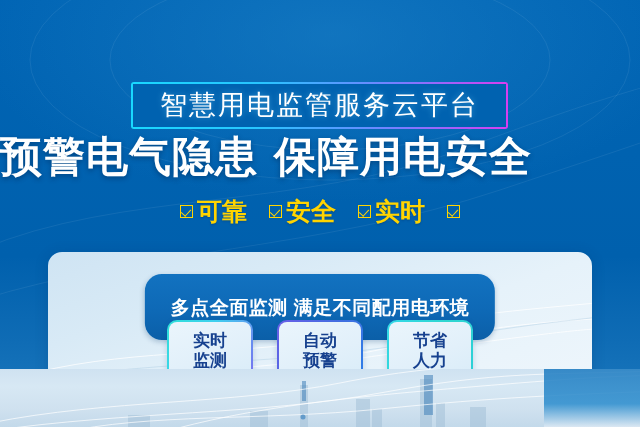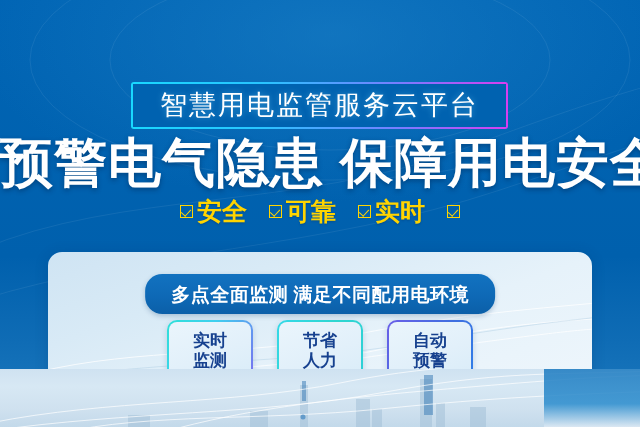--- a/index.html
+++ b/index.html
@@ -31,21 +31,21 @@
   }
   .title-inner span{
     color:#ffffff;font-size:27px;font-weight:400;letter-spacing:2px;
     line-height:1;white-space:nowrap;
     text-shadow:0 0 6px rgba(120,220,255,.45);
   }
 
   
   .headline{
     position:absolute;left:0;right:0;top:136px;
-    color:#ffffff;font-size:53px;font-weight:bold;letter-spacing:1px;
+    color:#ffffff;font-size:42px;font-weight:bold;letter-spacing:1px;
     line-height:1;white-space:nowrap;
     text-shadow:0 2px 5px rgba(0,30,70,.45);
   }
   .headline .gap{display:inline-block;width:16px;}
 
   
   .checkrow{
     position:absolute;left:0;right:0;top:199px;
     display:flex;align-items:center;justify-content:center;gap:22px;
   }
@@ -68,25 +68,24 @@
     position:absolute;left:48px;top:252px;width:544px;height:140px;
     border-radius:14px;
     background:linear-gradient(160deg,#cfe4f3 0%,#d8eaf6 28%,#e6f2fa 60%,#eef6fc 100%);
     box-shadow:0 2px 14px rgba(0,40,90,.18);
     overflow:hidden;
   }
   .panel-fx{position:absolute;inset:0;pointer-events:none;}
 
   .pill{
     position:absolute;left:50%;transform:translateX(-50%);top:22px;
-    height:34px;padding:3px 26px;border-radius:17px;
+    height:34px;padding:16px 26px;border-radius:17px;
     background:linear-gradient(180deg,#1272c0 0%,#0e69b6 55%,#0b5fa8 100%);
     display:flex;align-items:center;justify-content:center;
     box-shadow:0 2px 5px rgba(10,60,110,.25);
-    font-family:Liberation Serif, serif;
   }
   .pill span{
     color:#ffffff;font-size:19px;font-weight:bold;letter-spacing:.5px;
     line-height:1;white-space:nowrap;
   }
 
   
   .cards{
     position:absolute;left:0;right:0;top:68px;
     display:flex;justify-content:center;gap:24px;
@@ -137,25 +136,25 @@
     </div>
   </div>
 
   <div class="headline">
     <span>预警电气隐患</span><span class="gap"></span><span>保障用电安全</span>
   </div>
 
   <div class="checkrow">
     <div class="chk">
       <span class="box"></span>
+      <span class="lbl">可靠</span>
+    </div>
+    <div class="chk">
+      <span class="box"></span>
       <span class="lbl">安全</span>
-    </div>
-    <div class="chk">
-      <span class="box"></span>
-      <span class="lbl">可靠</span>
     </div>
     <div class="chk">
       <span class="box"></span>
       <span class="lbl">实时</span>
     </div>
     <div class="chk">
       <span class="box"></span>
     </div>
   </div>
 
@@ -176,30 +175,30 @@
       <span>多点全面监测 满足不同配用电环境</span>
     </div>
 
     <div class="cards">
       <div class="card" style="background:linear-gradient(120deg,#2fe0d8 0%,#3fd0ef 40%,#7b6df0 100%);">
         <div class="card-inner">
           <b>实时</b>
           <b>监测</b>
         </div>
       </div>
+      <div class="card" style="background:linear-gradient(120deg,#6b5fe8 0%,#3f6fe0 55%,#2f7fe8 100%);">
+        <div class="card-inner">
+          <b>自动</b>
+          <b>预警</b>
+        </div>
+      </div>
       <div class="card" style="background:linear-gradient(120deg,#35d9e8 0%,#2fd6d0 50%,#2ecfd8 100%);">
         <div class="card-inner">
           <b>节省</b>
           <b>人力</b>
-        </div>
-      </div>
-      <div class="card" style="background:linear-gradient(120deg,#6b5fe8 0%,#3f6fe0 55%,#2f7fe8 100%);">
-        <div class="card-inner">
-          <b>自动</b>
-          <b>预警</b>
         </div>
       </div>
     </div>
   </div>
 
   <div class="city">
     <svg width="640" height="58" viewBox="0 0 640 58" preserveAspectRatio="none" style="position:absolute;inset:0;">
       <g fill="#9fbdd6" fill-opacity="0.5">
         <rect x="300" y="16" width="8" height="42"></rect>
         <rect x="356" y="30" width="14" height="28"></rect>

